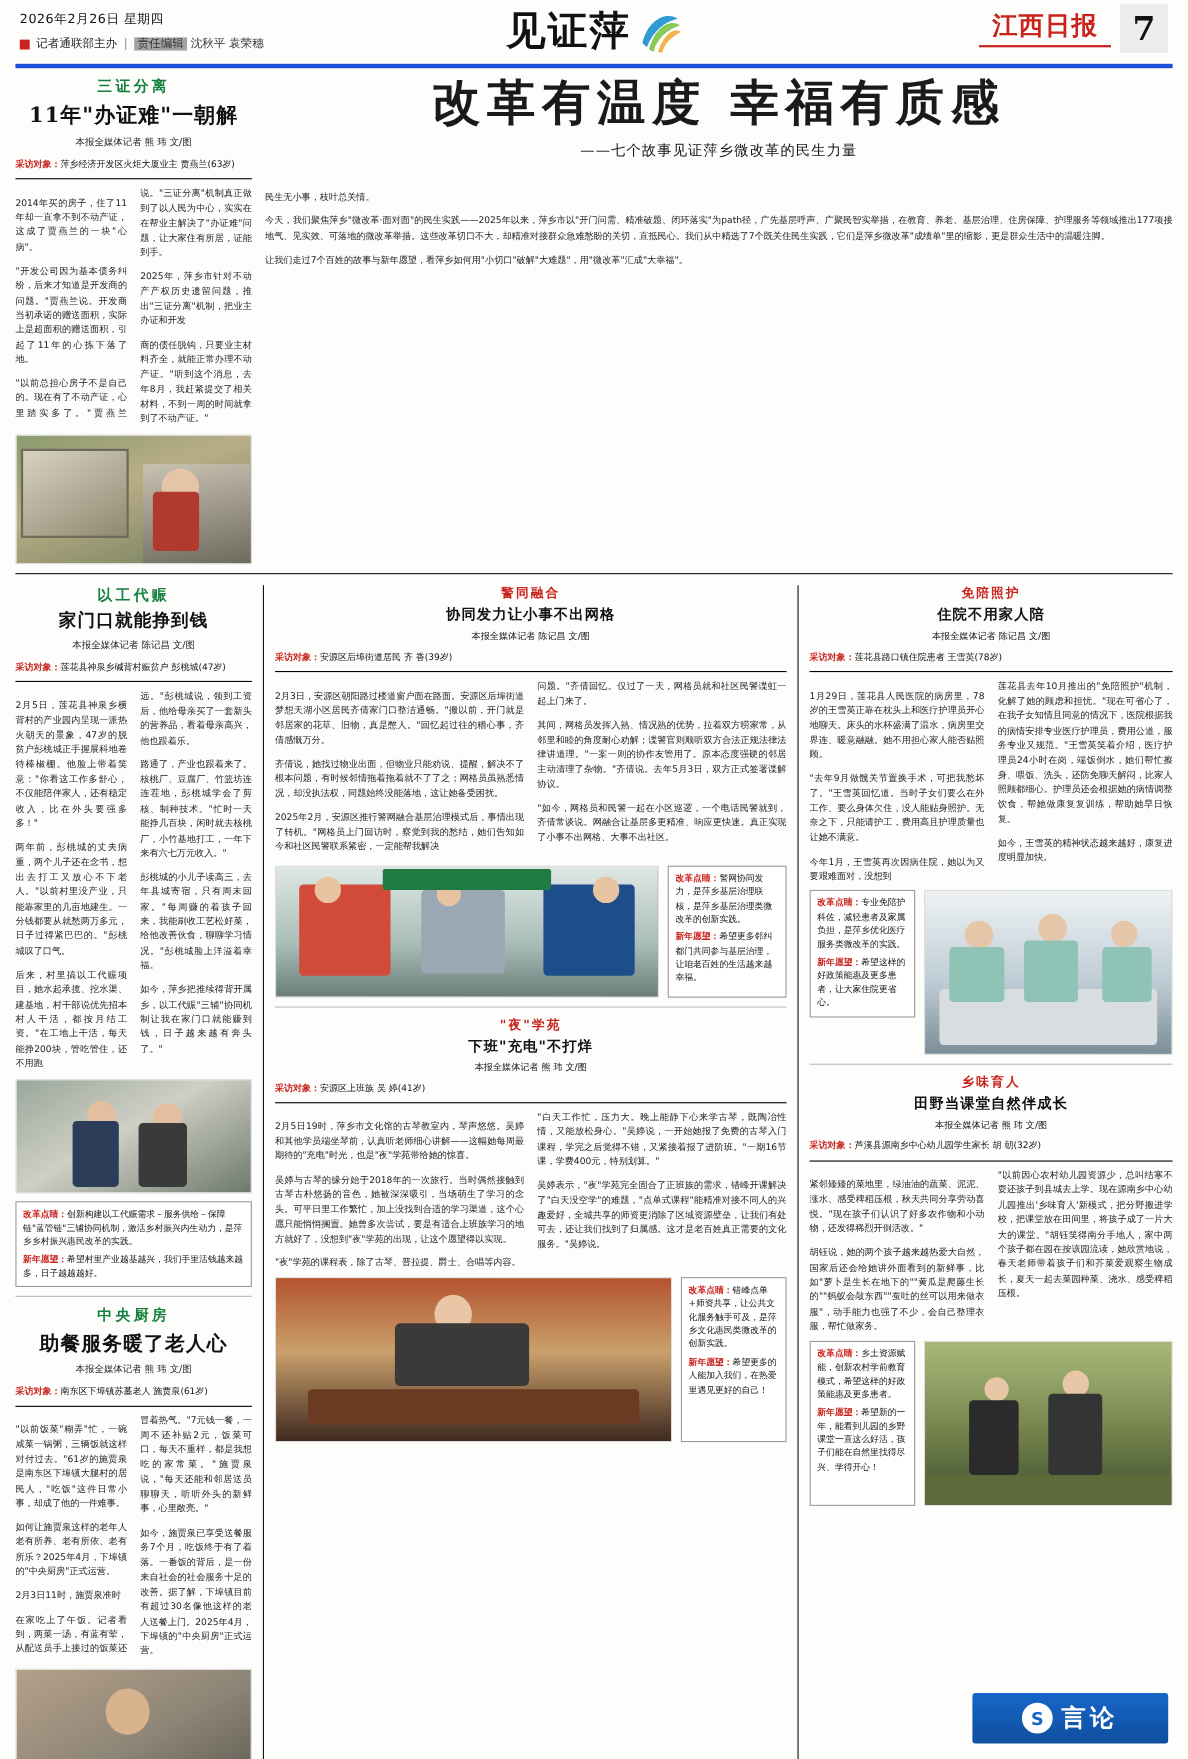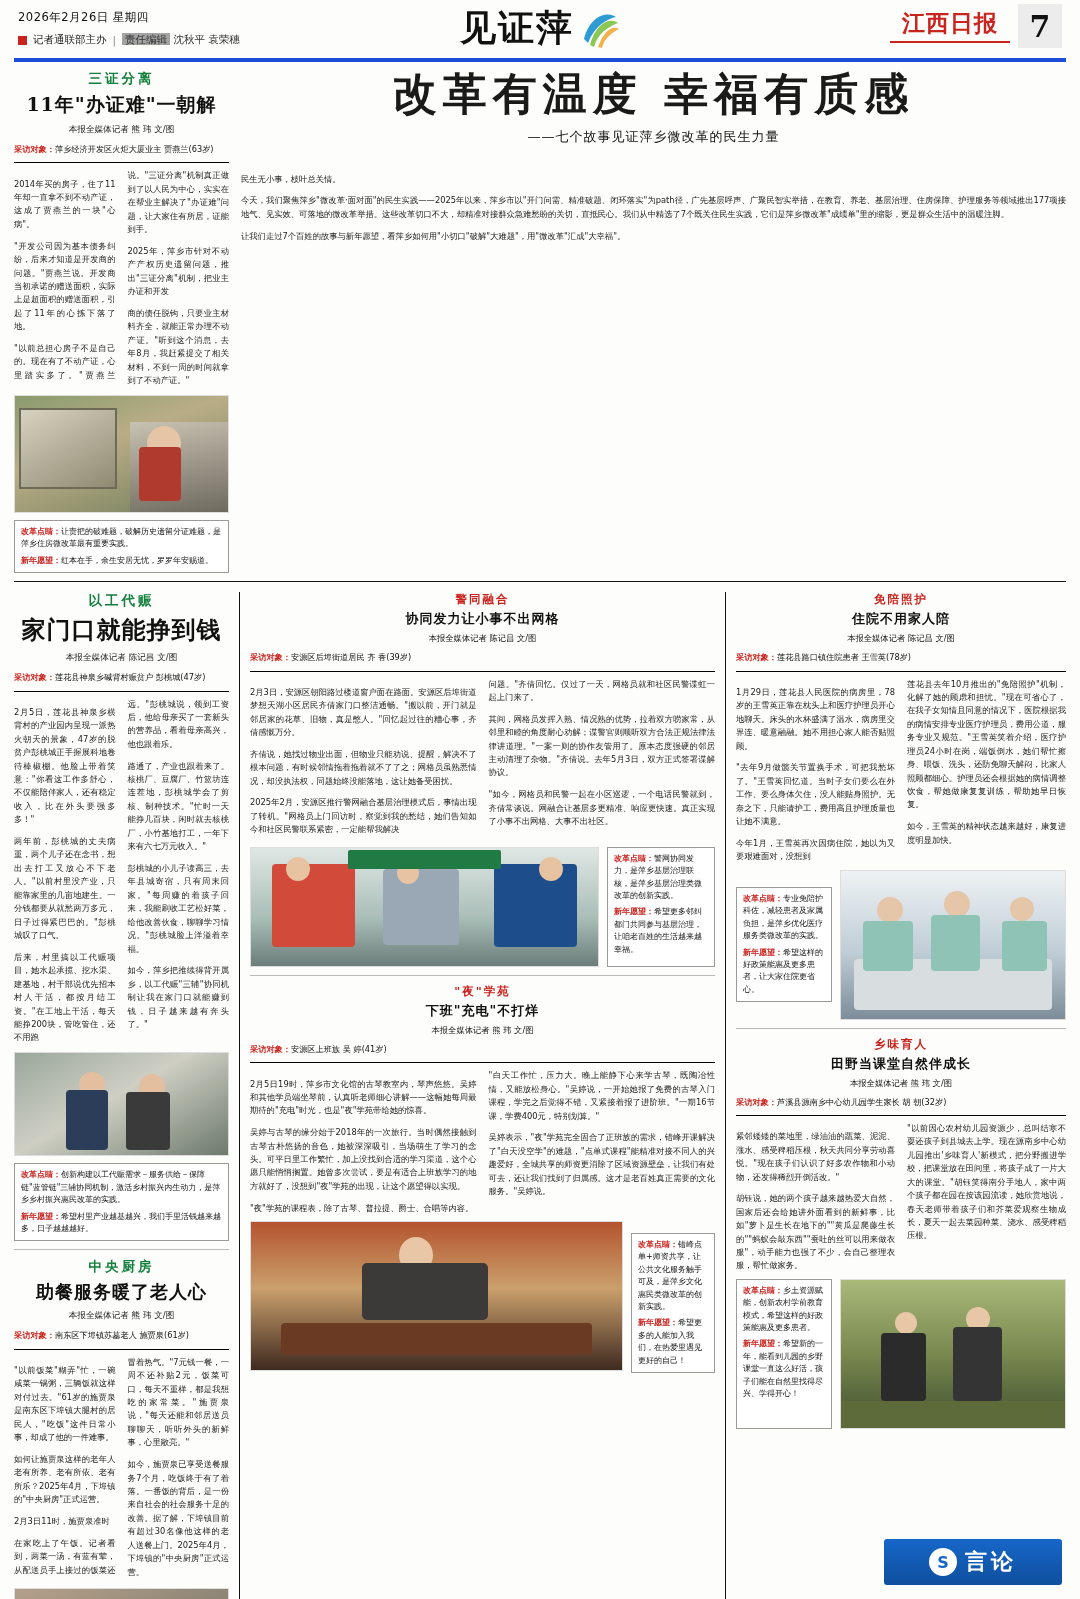--- a/index.html
+++ b/index.html
@@ -129,24 +129,20 @@
         <p>"以前总担心房子不是自己的。现在有了不动产证，心里踏实多了。"贾燕兰说。"三证分离"机制真正做到了以人民为中心，实实在在帮业主解决了"办证难"问题，让大家住有所居，证能到手。</p>
         <p>2025年，萍乡市针对不动产产权历史遗留问题，推出"三证分离"机制，把业主办证和开发</p>
         <p>商的债任脱钩，只要业主材料齐全，就能正常办理不动产证。"听到这个消息，去年8月，我赶紧提交了相关材料，不到一周的时间就拿到了不动产证。"</p>
       </div>
       <div class="photo ph1" style="margin-top:6px">
         <div style="position:absolute;left:54%;top:22%;width:46%;height:78%;background:linear-gradient(170deg,#c8c2b2,#6e6a5e);"></div>
         <div class="figblob" style="left:62%;top:26%;width:34px;height:34px;background:#e6c4a6;"></div>
         <div style="position:absolute;left:58%;top:44%;width:42px;height:54px;background:#b03a2e;border-radius:4px;"></div>
         <div style="position:absolute;left:2%;top:10%;width:46%;height:70%;background:linear-gradient(150deg,#d8d2c0,#8e8a72);border:2px solid #6e6a58;"></div>
       </div>
-      <div class="notebox">
-        <span class="nb-t">改革点睛：</span><span>让责把的破难题，破解历史遗留分证难题，是萍乡住房微改革最有重要实践。</span>
-        <div style="margin-top:4px"><span class="nb-t">新年愿望：</span><span>红本在手，余生安居无忧，罗罗年安赐道。</span></div>
-      </div>
     </div>
 
     <div class="col-mid" style="position:relative">
       <div class="lead-title">改革有温度  幸福有质感</div>
       <div class="lead-sub">——七个故事见证萍乡微改革的民生力量</div>
       <div style="display:flex;gap:14px;margin-top:18px;">
         <div style="flex:1" class="body-text">
           <p>民生无小事，枝叶总关情。</p>
           <p>今天，我们聚焦萍乡"微改革·面对面"的民生实践——2025年以来，萍乡市以"开门问需、精准破题、闭环落实"为path径，广先基层呼声、广聚民智实举措，在教育、养老、基层治理、住房保障、护理服务等领域推出177项接地气、见实效、可落地的微改革举措。这些改革切口不大，却精准对接群众急难愁盼的关切，直抵民心。我们从中精选了7个既关住民生实践，它们是萍乡微改革"成绩单"里的缩影，更是群众生活中的温暖注脚。</p>
           <p>让我们走过7个百姓的故事与新年愿望，看萍乡如何用"小切口"破解"大难题"，用"微改革"汇成"大幸福"。</p>
@@ -156,21 +152,21 @@
   </div>
 
   <div style="border-top:1px solid #111;margin-top:8px"></div>
 
   <div class="main-grid">
 
     <div style="width:215px">
 
       <div>
         <div class="kicker">以工代赈</div>
-        <div class="headline" style="font-size:24px">家门口就能挣到钱</div>
+        <div class="headline" style="font-size:16px">家门口就能挣到钱</div>
         <div class="byline">本报全媒体记者  陈记昌  文/图</div>
         <div class="interview">
           <b>采访对象：</b><span>莲花县神泉乡碱背村赈贫户  彭桃城(47岁)</span>
         </div>
         <div class="sep-line"></div>
         <div class="cols2 body-text">
           <p>2月5日，莲花县神泉乡横背村的产业园内呈现一派热火朝天的景象，47岁的脱贫户彭桃城正手握展科地卷待棒椒棚。他脸上带着笑意："你看这工作多舒心，不仅能陪伴家人，还有稳定收入，比在外头要强多多！"</p>
           <p>两年前，彭桃城的丈夫病重，两个儿子还在念书，想出去打工又放心不下老人。"以前村里没产业，只能靠家里的几亩地建生。一分钱都要从就愁两万多元，日子过得紧巴巴的。"彭桃城叹了口气。</p>
           <p>后来，村里搞以工代赈项目，她水起承揽、挖水渠、建基地，村干部说优先招本村人干活，都按月结工资。"在工地上干活，每天能挣200块，管吃管住，还不用跑</p>
           <p>远。"彭桃城说，领到工资后，他给母亲买了一套新头的营养品，看着母亲高兴，他也跟着乐。</p>
@@ -268,21 +264,21 @@
           <p>"白天工作忙，压力大。晚上能静下心来学古琴，既陶冶性情，又能放松身心。"吴婷说，一开始她报了免费的古琴入门课程，学完之后觉得不错，又紧接着报了进阶班。"一期16节课，学费400元，特别划算。"</p>
           <p>吴婷表示，"夜"学苑完全固合了正班族的需求，错峰开课解决了"白天没空学"的难题，"点单式课程"能精准对接不同人的兴趣爱好，全城共享的师资更消除了区域资源壁垒，让我们有处可去，还让我们找到了归属感。这才是老百姓真正需要的文化服务。"吴婷说。</p>
         </div>
         <div style="display:flex;gap:8px;margin-top:6px;align-items:stretch">
           <div class="photo ph6" style="flex:1;height:150px">
             <div style="position:absolute;inset:0;background:linear-gradient(180deg,#b4542f 0%,#caa06c 45%,#3f2a20 100%)"></div>
             <div class="figblob" style="left:40%;top:10%;width:34px;height:36px;background:#e8c6a6;"></div>
             <div style="position:absolute;left:30%;top:28%;width:34%;height:38%;background:#3c3a38;border-radius:5px;"></div>
             <div style="position:absolute;left:8%;bottom:10%;width:84%;height:22%;background:#6b3a22;border-radius:4px;"></div>
           </div>
-          <div class="notebox" style="width:84px;margin-top:12px">
+          <div class="notebox" style="width:96px;margin-top:0">
             <span class="nb-t">改革点睛：</span><span>错峰点单+师资共享，让公共文化服务触手可及，是萍乡文化惠民类微改革的创新实践。</span>
             <div style="margin-top:4px"><span class="nb-t">新年愿望：</span><span>希望更多的人能加入我们，在热爱里遇见更好的自己！</span></div>
           </div>
         </div>
       </div>
     </div>
 
     <div style="width:330px">
 
       <div>
@@ -293,21 +289,21 @@
           <b>采访对象：</b><span>莲花县路口镇住院患者  王雪英(78岁)</span>
         </div>
         <div class="sep-line"></div>
         <div class="cols2 body-text">
           <p>1月29日，莲花县人民医院的病房里，78岁的王雪英正靠在枕头上和医疗护理员开心地聊天。床头的水杯盛满了温水，病房里交界连、暖意融融。她不用担心家人能否贴照顾。</p>
           <p>"去年9月做髋关节置换手术，可把我愁坏了。"王雪英回忆道。当时子女们要么在外工作、要么身体欠住，没人能贴身照护。无奈之下，只能请护工，费用高且护理质量也让她不满意。</p>
           <p>今年1月，王雪英再次因病住院，她以为又要艰难面对，没想到</p>
           <p>莲花县去年10月推出的"免陪照护"机制，化解了她的顾虑和担忧。"现在可省心了，在我子女知情且同意的情况下，医院根据我的病情安排专业医疗护理员，费用公道，服务专业又规范。"王雪英笑着介绍，医疗护理员24小时在岗，端饭倒水，她们帮忙擦身、喂饭、洗头，还防免聊天解闷，比家人照顾都细心。护理员还会根据她的病情调整饮食，帮她做康复复训练，帮助她早日恢复。</p>
           <p>如今，王雪英的精神状态越来越好，康复进度明显加快。</p>
         </div>
-        <div style="display:flex;gap:8px;margin-top:6px;align-items:center">
+        <div style="display:flex;gap:8px;margin-top:6px;align-items:flex-start">
           <div class="notebox" style="width:96px;margin-top:0">
             <span class="nb-t">改革点睛：</span><span>专业免陪护科佐，减轻患者及家属负担，是萍乡优化医疗服务类微改革的实践。</span>
             <div style="margin-top:4px"><span class="nb-t">新年愿望：</span><span>希望这样的好政策能惠及更多患者，让大家住院更省心。</span></div>
           </div>
           <div class="photo ph5" style="flex:1;height:150px">
             <div style="position:absolute;inset:0;background:linear-gradient(180deg,#eef2f4 0%,#bfcdd6 55%,#7c8d99 100%)"></div>
             <div style="position:absolute;left:6%;bottom:6%;width:88%;height:34%;background:#d8dde0;border-radius:4px;"></div>
             <div class="figblob" style="left:16%;top:18%;width:26px;height:26px;background:#e6c6a8;"></div>
             <div style="position:absolute;left:10%;top:34%;width:22%;height:34%;background:#8fc3b5;border-radius:4px;"></div>
             <div class="figblob" style="left:46%;top:14%;width:26px;height:26px;background:#e6c6a8;"></div>

